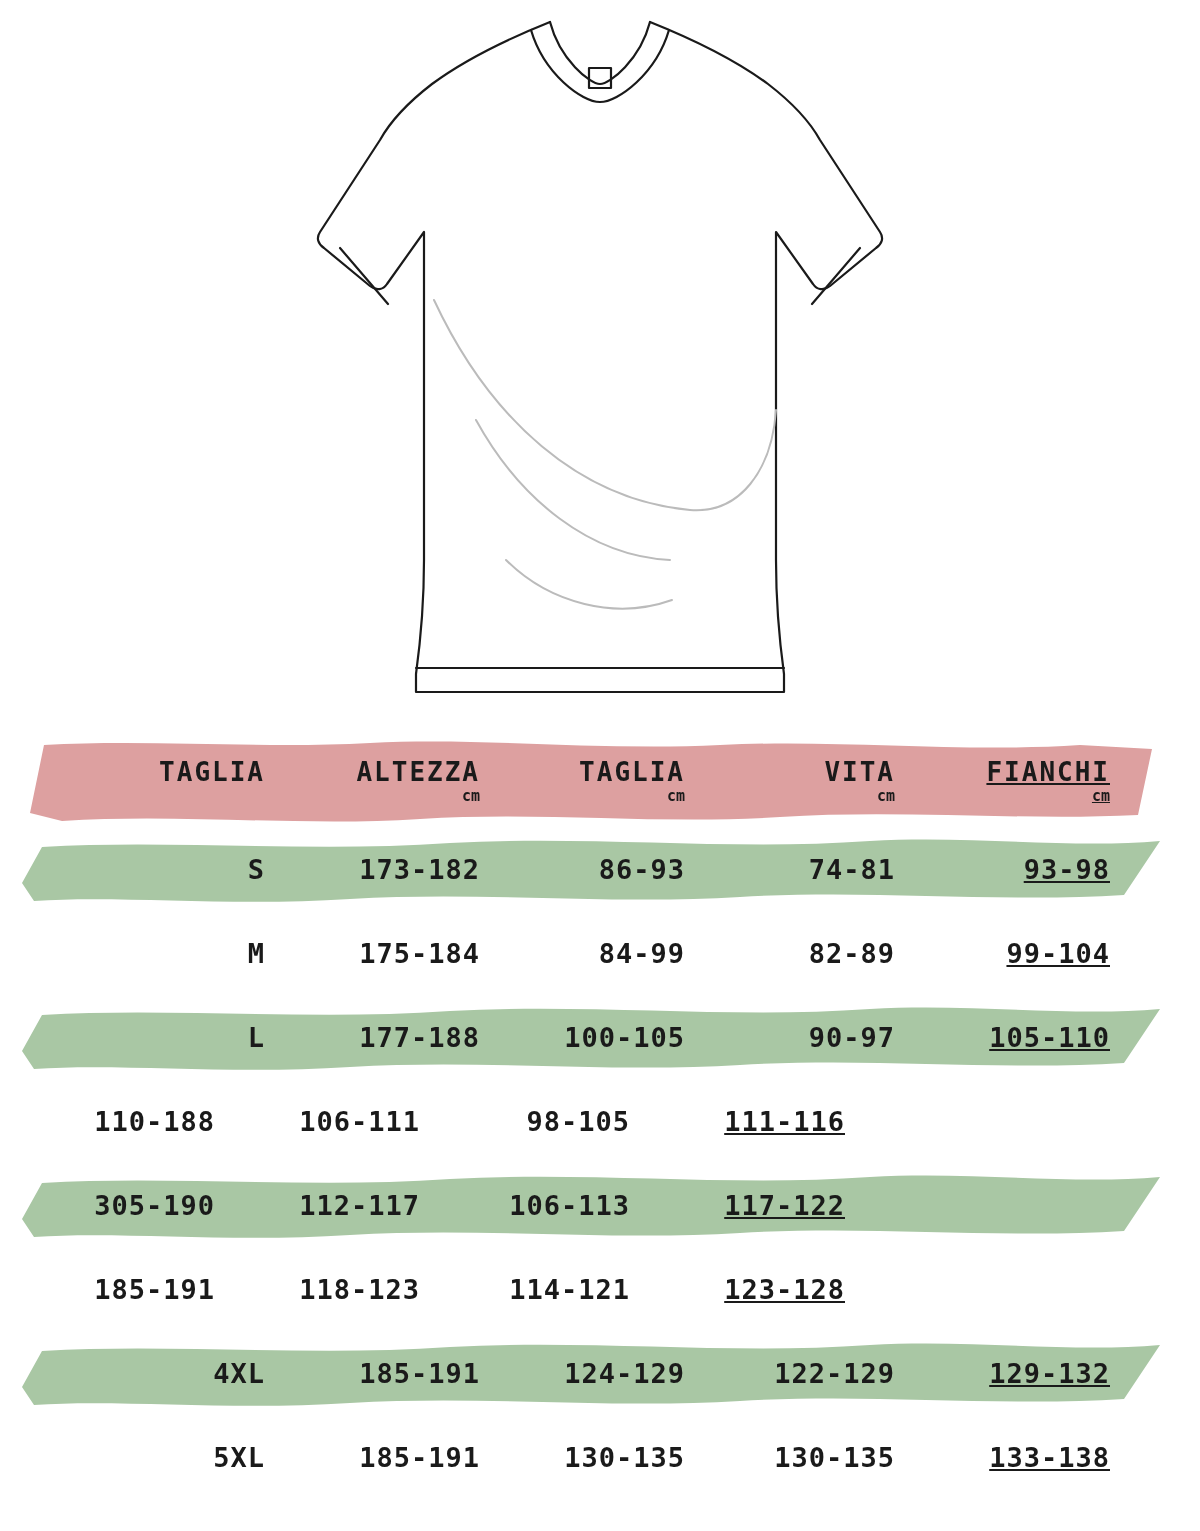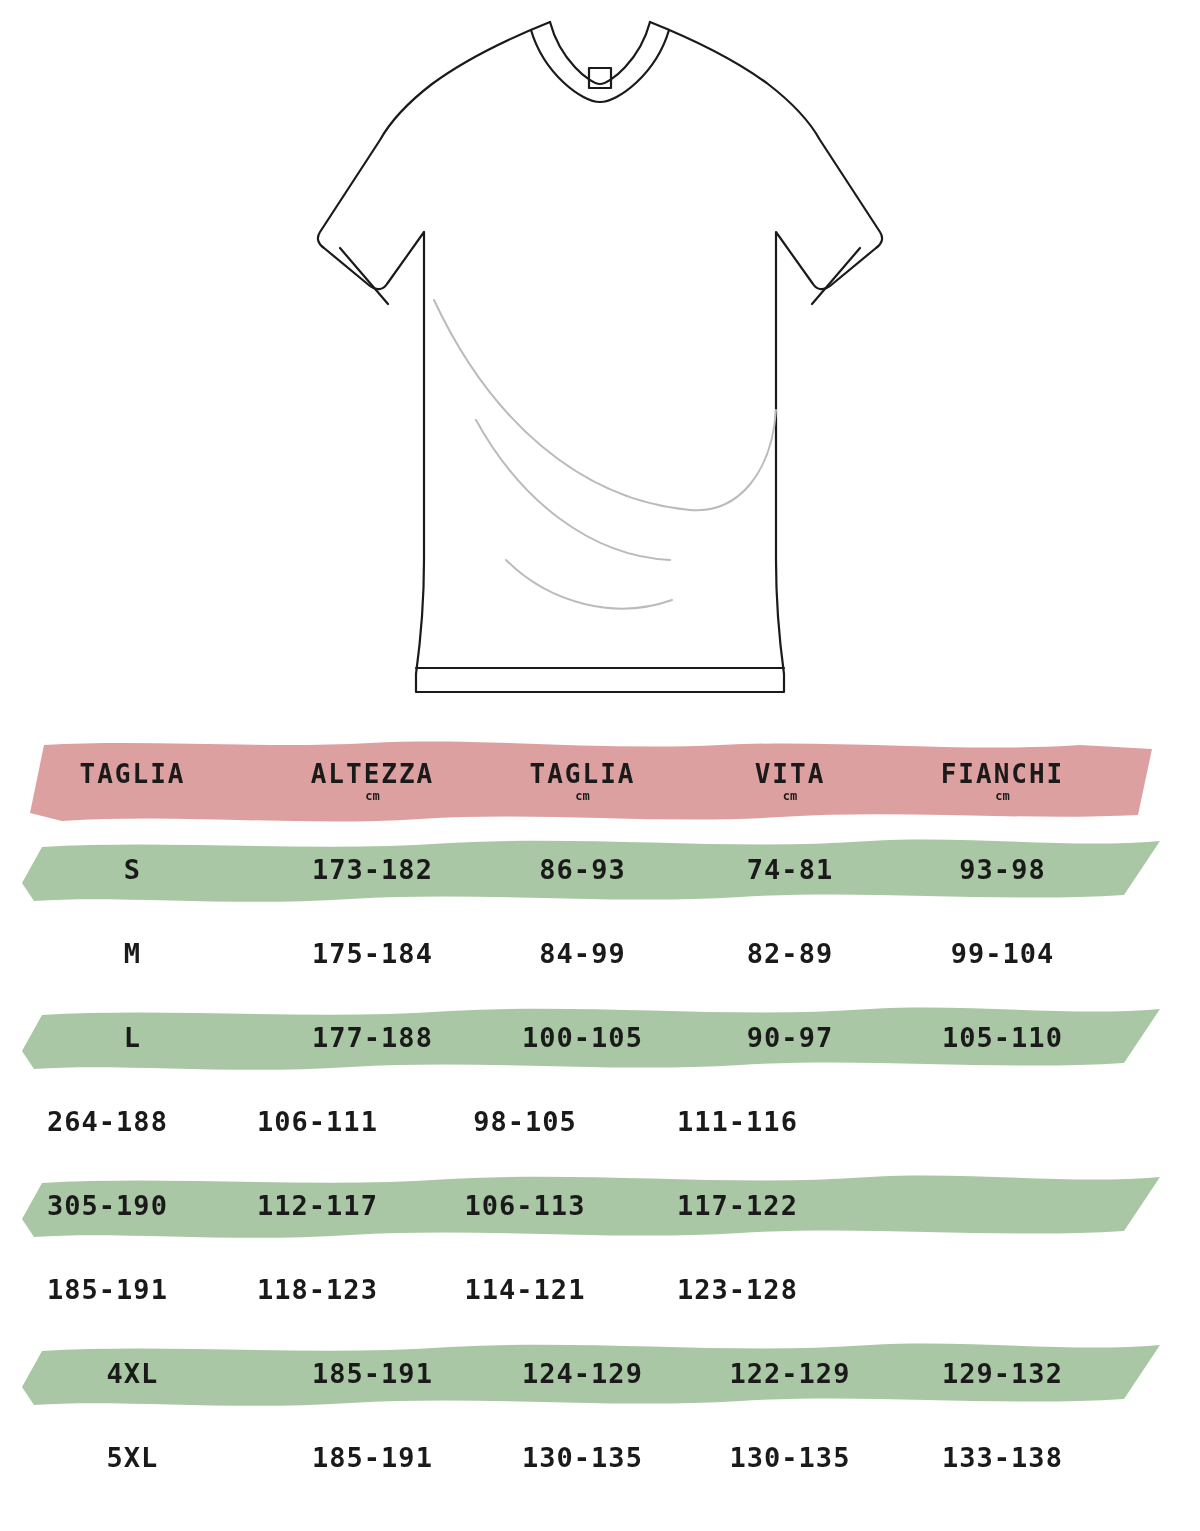--- a/index.html
+++ b/index.html
@@ -50,40 +50,40 @@
     z-index: 0;
     pointer-events: none;
   }
   .cells {
     position: relative;
     z-index: 1;
     display: flex;
     width: 1200px;
   }
   .cell {
-    text-align: center;
+    text-align: right;
     font-size: 27px;
     font-weight: bold;
     letter-spacing: 1px;
     white-space: nowrap;
   }
   .c-size   { width: 265px; }
   .c-alt    { width: 215px; }
   .c-petto  { width: 205px; }
   .c-vita   { width: 210px; }
-  .c-fianchi{ width: 215px; }
+  .c-fianchi{ width: 215px; text-decoration: underline; }
 
   .header .cell {
     font-size: 26px;
     font-weight: bold;
     letter-spacing: 2px;
   }
   .unit {
     display: block;
-    font-size: 12px;
+    font-size: 15px;
     font-weight: bold;
     letter-spacing: 0;
     margin-top: 0;
   }
 </style>
 </head>
 <body>
 
 <div id="shirt-area">
   <svg width="760" height="730" viewBox="0 0 760 730">
@@ -181,21 +181,21 @@
         <div class="cells">
           <div class="cell c-size">L</div>
           <div class="cell c-alt">177-188</div>
           <div class="cell c-petto">100-105</div>
           <div class="cell c-vita">90-97</div>
           <div class="cell c-fianchi">105-110</div>
         </div>
       </div>
       <div class="row">
         <div class="cells">
-          <div class="cell c-alt">264-188</div>
+          <div class="cell c-alt">110-188</div>
           <div class="cell c-petto">106-111</div>
           <div class="cell c-vita">98-105</div>
           <div class="cell c-fianchi">111-116</div>
         </div>
       </div>
       <div class="row">
         <svg class="brush" viewBox="0 0 1200 84" preserveAspectRatio="none">
           <path d="M42,20 C170,12 310,26 450,16 C590,8 730,24 870,14 C970,8 1070,22 1160,14 L1124,68 C1000,76 870,62 740,70 C610,78 480,64 350,72 C230,80 120,68 34,74 L22,56 Z" fill="#a9c7a4"></path>
         </svg>
         <div class="cells">

